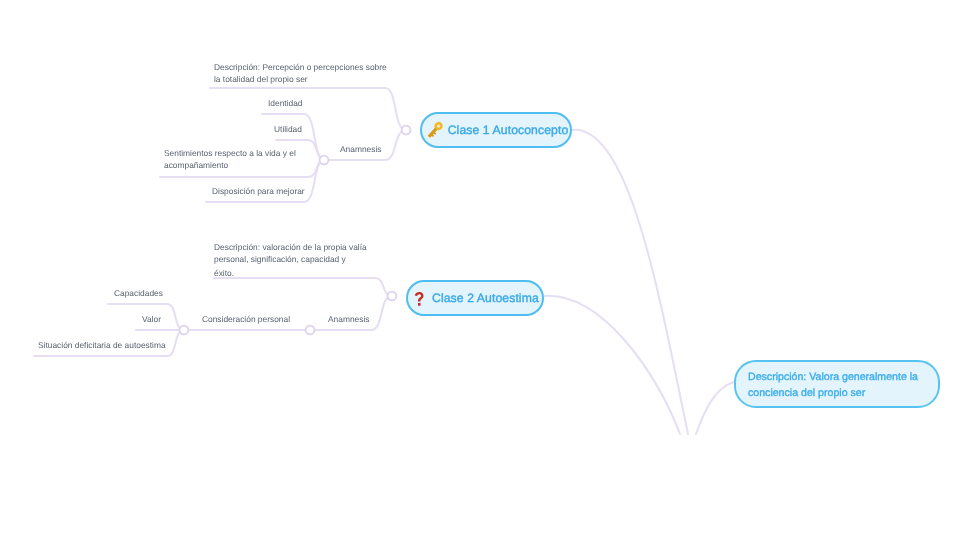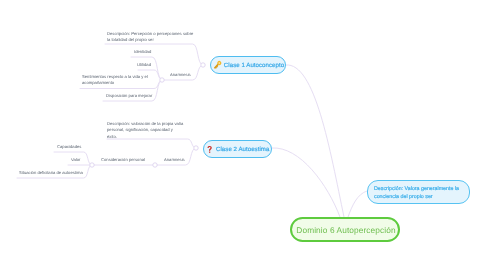--- a/index.html
+++ b/index.html
@@ -60,23 +60,20 @@
     </g>
     <g fill="#ffffff" stroke="#ddd2ee" stroke-width="0.9">
       <circle cx="203" cy="65" r="2.2"></circle>
       <circle cx="162" cy="80" r="2.2"></circle>
       <circle cx="196" cy="148" r="2.2"></circle>
       <circle cx="155" cy="165" r="2.2"></circle>
       <circle cx="92" cy="165" r="2.2"></circle>
     </g>
   </svg>
 
-  <div class="pill" id="root-node">
-    <span id="root-label">Dominio 6 Autopercepción</span>
-  </div>
 
   <div class="pill clase" id="clase1-node">
     <span class="ico">
       <svg viewBox="0 0 32 32" width="12" height="12">
         <g transform="rotate(42 16 16)">
           <circle cx="16" cy="8.3" r="6.1" fill="#f2b82b"></circle>
           <circle cx="16" cy="8.3" r="2.3" fill="#fbeec0"></circle>
           <path d="M13.6 13.6h4.8v5.0h2.6v2.4h-2.6v2.1h2.2v2.4h-2.2v3.7h-4.8z" fill="#d99a17"></path>
         </g>
       </svg>

